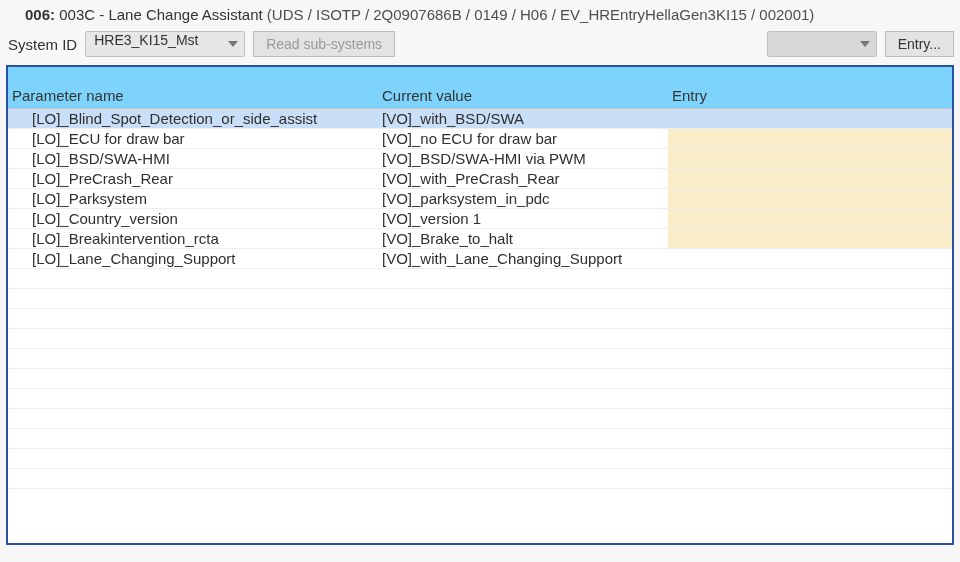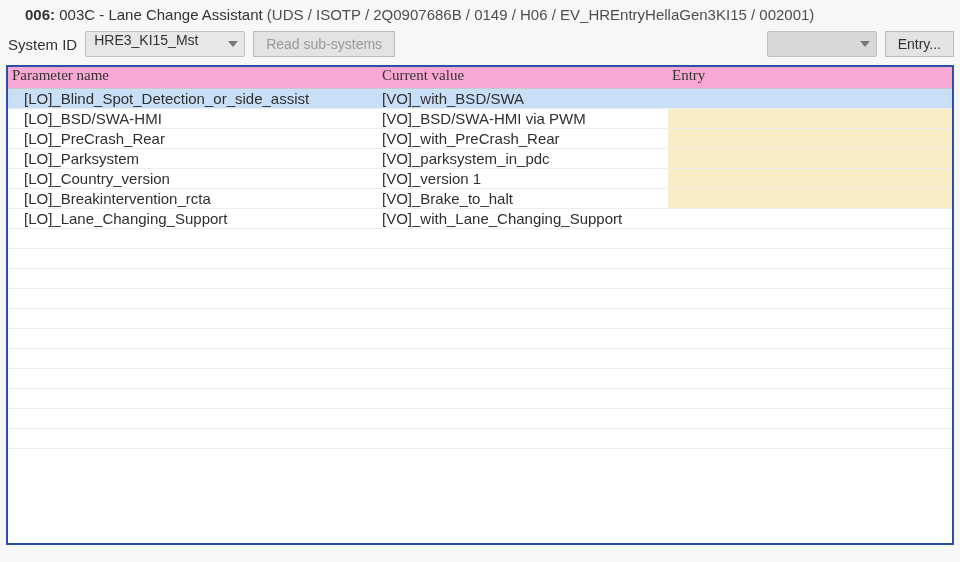--- a/index.html
+++ b/index.html
@@ -72,36 +72,35 @@
   }
   col.c-param { width: 370px; }
   col.c-value { width: 290px; }
   col.c-entry { width: auto; }
   thead th {
     text-align: left;
     font-weight: normal;
     font-size: 15px;
     color: #343434;
     border-bottom: 1px solid #c9c9c9;
-    padding: 0 6px 4px 4px;
-    background: #f9a8d4;
-    font-family: Liberation Serif, serif;
+    padding: 20px 6px 4px 4px;
+    background: #7dd3fc;
   }
   tbody td {
     padding: 1px 4px;
     font-size: 15px;
     color: #2f2f2f;
     white-space: nowrap;
     overflow: hidden;
     text-overflow: ellipsis;
     height: 20px;
     border-bottom: 1px solid #eeeeee;
   }
   tbody tr.selected td { background: #c9dff8; }
-  td.param-cell { padding-left: 16px; }
+  td.param-cell { padding-left: 24px; }
   td.entry-cell { background: #f8edc6; }
   tr.selected td.entry-cell { background: #c9dff8; }
   tr.plain td.entry-cell { background: #fff; }
   tbody tr.empty td { height: 20px; }
 </style>
 </head>
 <body>
 
 <div class="root">
 
@@ -144,20 +143,25 @@
           <th>Entry</th>
         </tr>
       </thead>
       <tbody id="tbody">
           <tr class="selected">
             <td class="param-cell">[LO]_Blind_Spot_Detection_or_side_assist</td>
             <td>[VO]_with_BSD/SWA</td>
             <td class="entry-cell"></td>
           </tr>
           <tr>
+            <td class="param-cell">[LO]_ECU for draw bar</td>
+            <td>[VO]_no ECU for draw bar</td>
+            <td class="entry-cell"></td>
+          </tr>
+          <tr>
             <td class="param-cell">[LO]_BSD/SWA-HMI</td>
             <td>[VO]_BSD/SWA-HMI via PWM</td>
             <td class="entry-cell"></td>
           </tr>
           <tr>
             <td class="param-cell">[LO]_PreCrash_Rear</td>
             <td>[VO]_with_PreCrash_Rear</td>
             <td class="entry-cell"></td>
           </tr>
           <tr>

